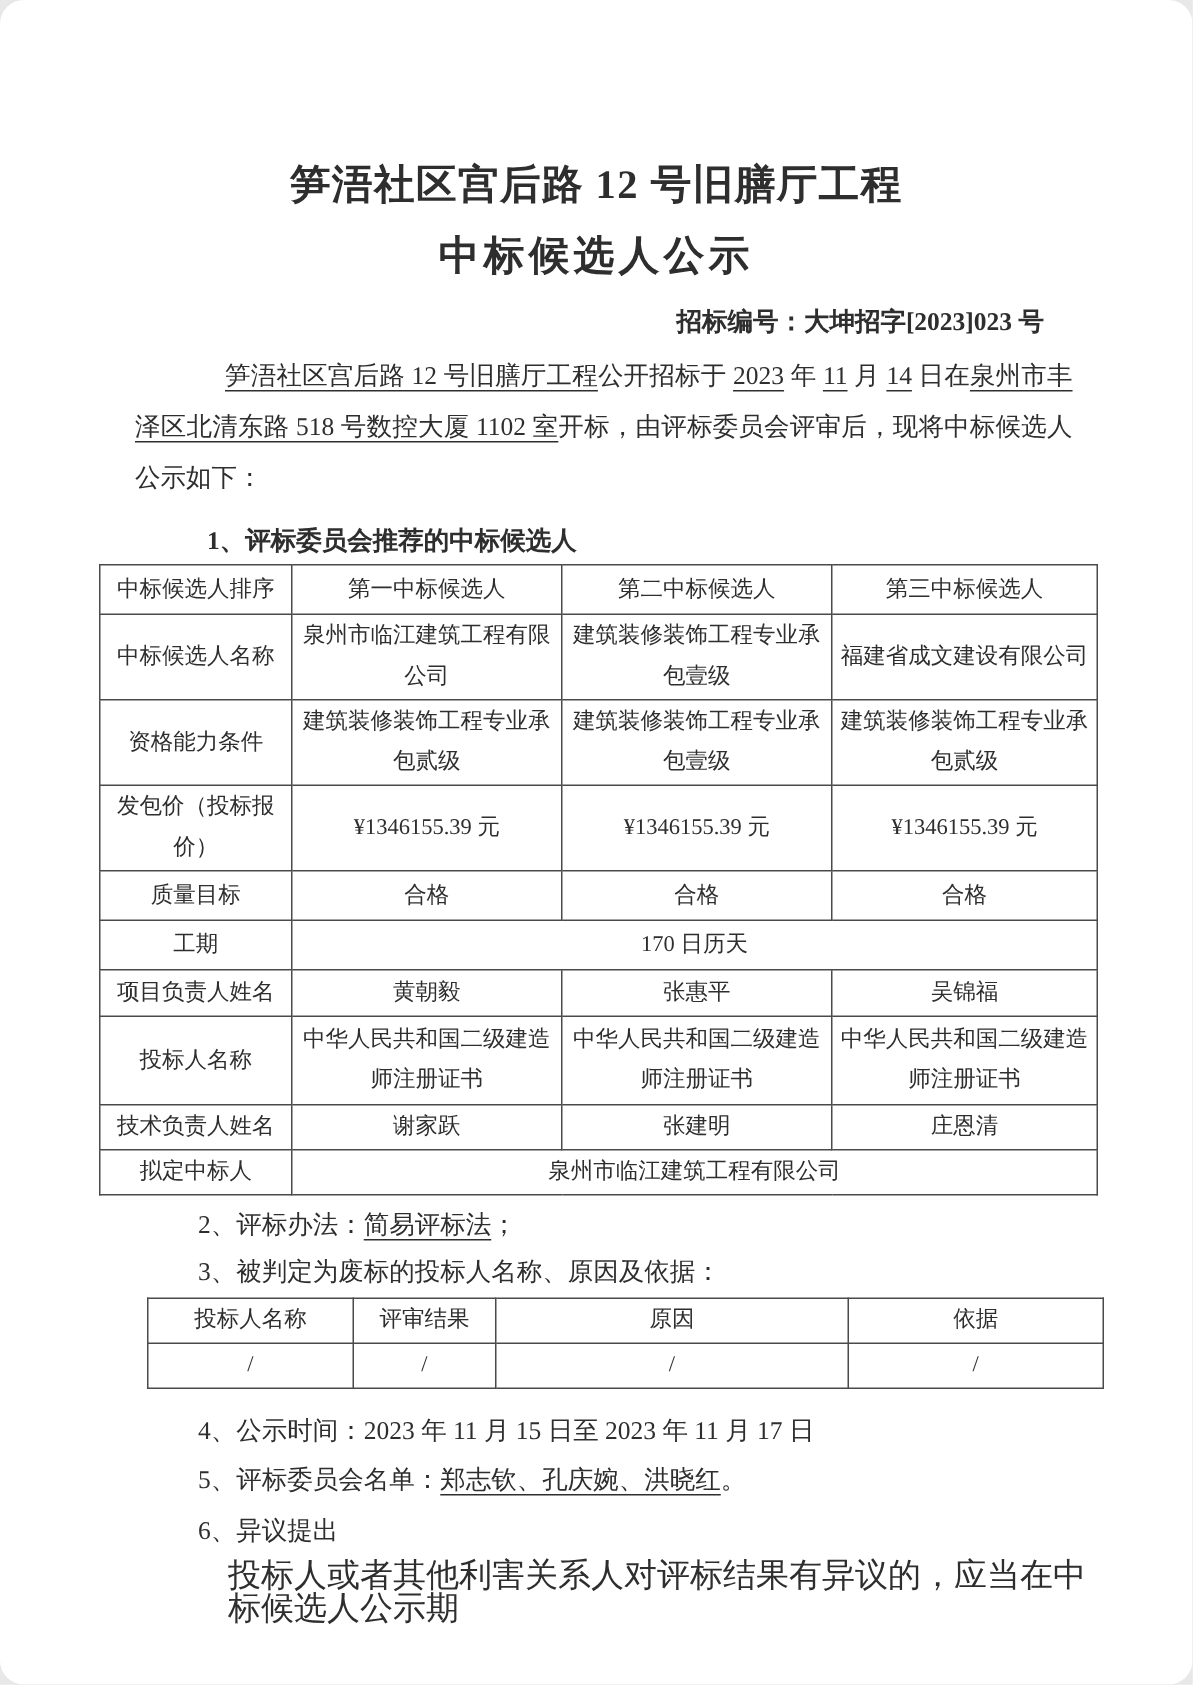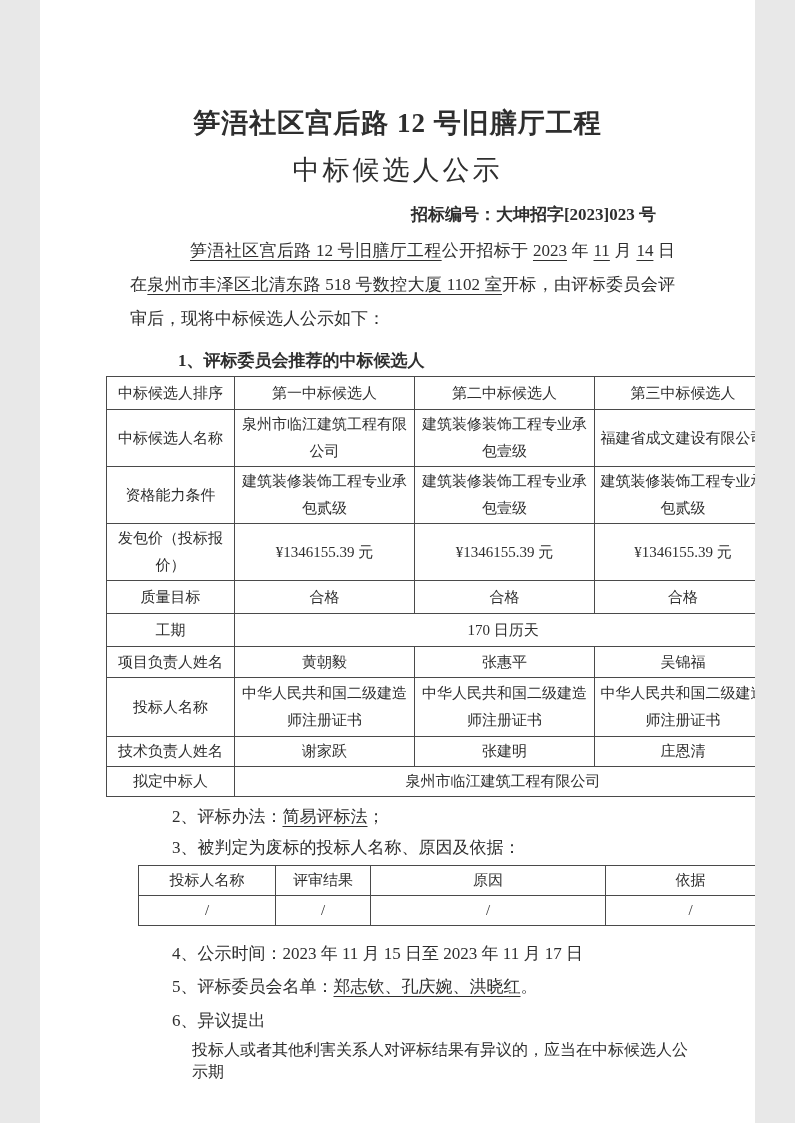--- a/index.html
+++ b/index.html
@@ -1,43 +1,43 @@
 <!DOCTYPE html>
 <html lang="zh"><head>
 <meta charset="utf-8">
 <style>
   html,body{margin:0;padding:0;background:#e8e8e8;}
   .page{
-    width:715px;height:1123px;margin:0 auto;background:#ffffff;
+    width:795px;height:1123px;margin:0 auto;background:#ffffff;
     color:#2e2e2e;font-family:"Liberation Serif", serif;
-    position:relative;box-sizing:border-box;overflow:hidden;
+    position:relative;box-sizing:border-box;overflow:hidden;border-radius:16px;
   }
   .title1{
     margin:0;padding-top:104px;text-align:center;
     font-size:27px;font-weight:bold;letter-spacing:1px;line-height:38px;
   }
   .title2{
-    margin:10px 0 12px;text-align:center;font-size:27px;font-weight:normal;
+    margin:10px 0 12px;text-align:center;font-size:27px;font-weight:bold;
     font-family:"Liberation Sans", sans-serif;letter-spacing:3px;line-height:36px;
   }
   .bidno{
     margin:16px 99px 0 0;text-align:right;font-size:17px;line-height:22px;font-weight:bold;
   }
   .intro{
     margin:8px 80px 14px 90px;font-size:17px;line-height:34px;
     text-indent:60px;text-align:justify;
   }
   .item{margin:0;font-size:17px;line-height:22px;}
   .item-1{margin:4px 0 0 138px;font-weight:bold;}
   .item-2{margin:9px 0 0 132px;}
   .item-3{margin:9px 0 0 132px;}
   .item-4{margin:17px 0 0 132px;}
   .item-5{margin:11px 0 0 132px;}
   .item-6{margin:12px 0 0 132px;}
-  .closing{margin:7px 55px 0 152px;font-size:16px;line-height:22px;}
+  .closing{margin:7px 55px 0 152px;font-size:22px;line-height:22px;}
   .u{text-decoration:underline;text-underline-offset:4px;}
   table{border-collapse:collapse;table-layout:fixed;}
   td{
     border:1.5px solid #4a4a4a;text-align:center;vertical-align:middle;
     font-size:15px;line-height:27px;padding:1px 5px;overflow:hidden;
     word-break:break-all;
   }
   .t1{margin:4px 0 0 66px;width:665px;}
   .t1 .c1{width:128px}.t1 .c2{width:180px}.t1 .c3{width:180px}.t1 .c4{width:177px}
   .t1 .r1{height:33px}.t1 .r2{height:57px}.t1 .r3{height:56px}.t1 .r4{height:34px}

